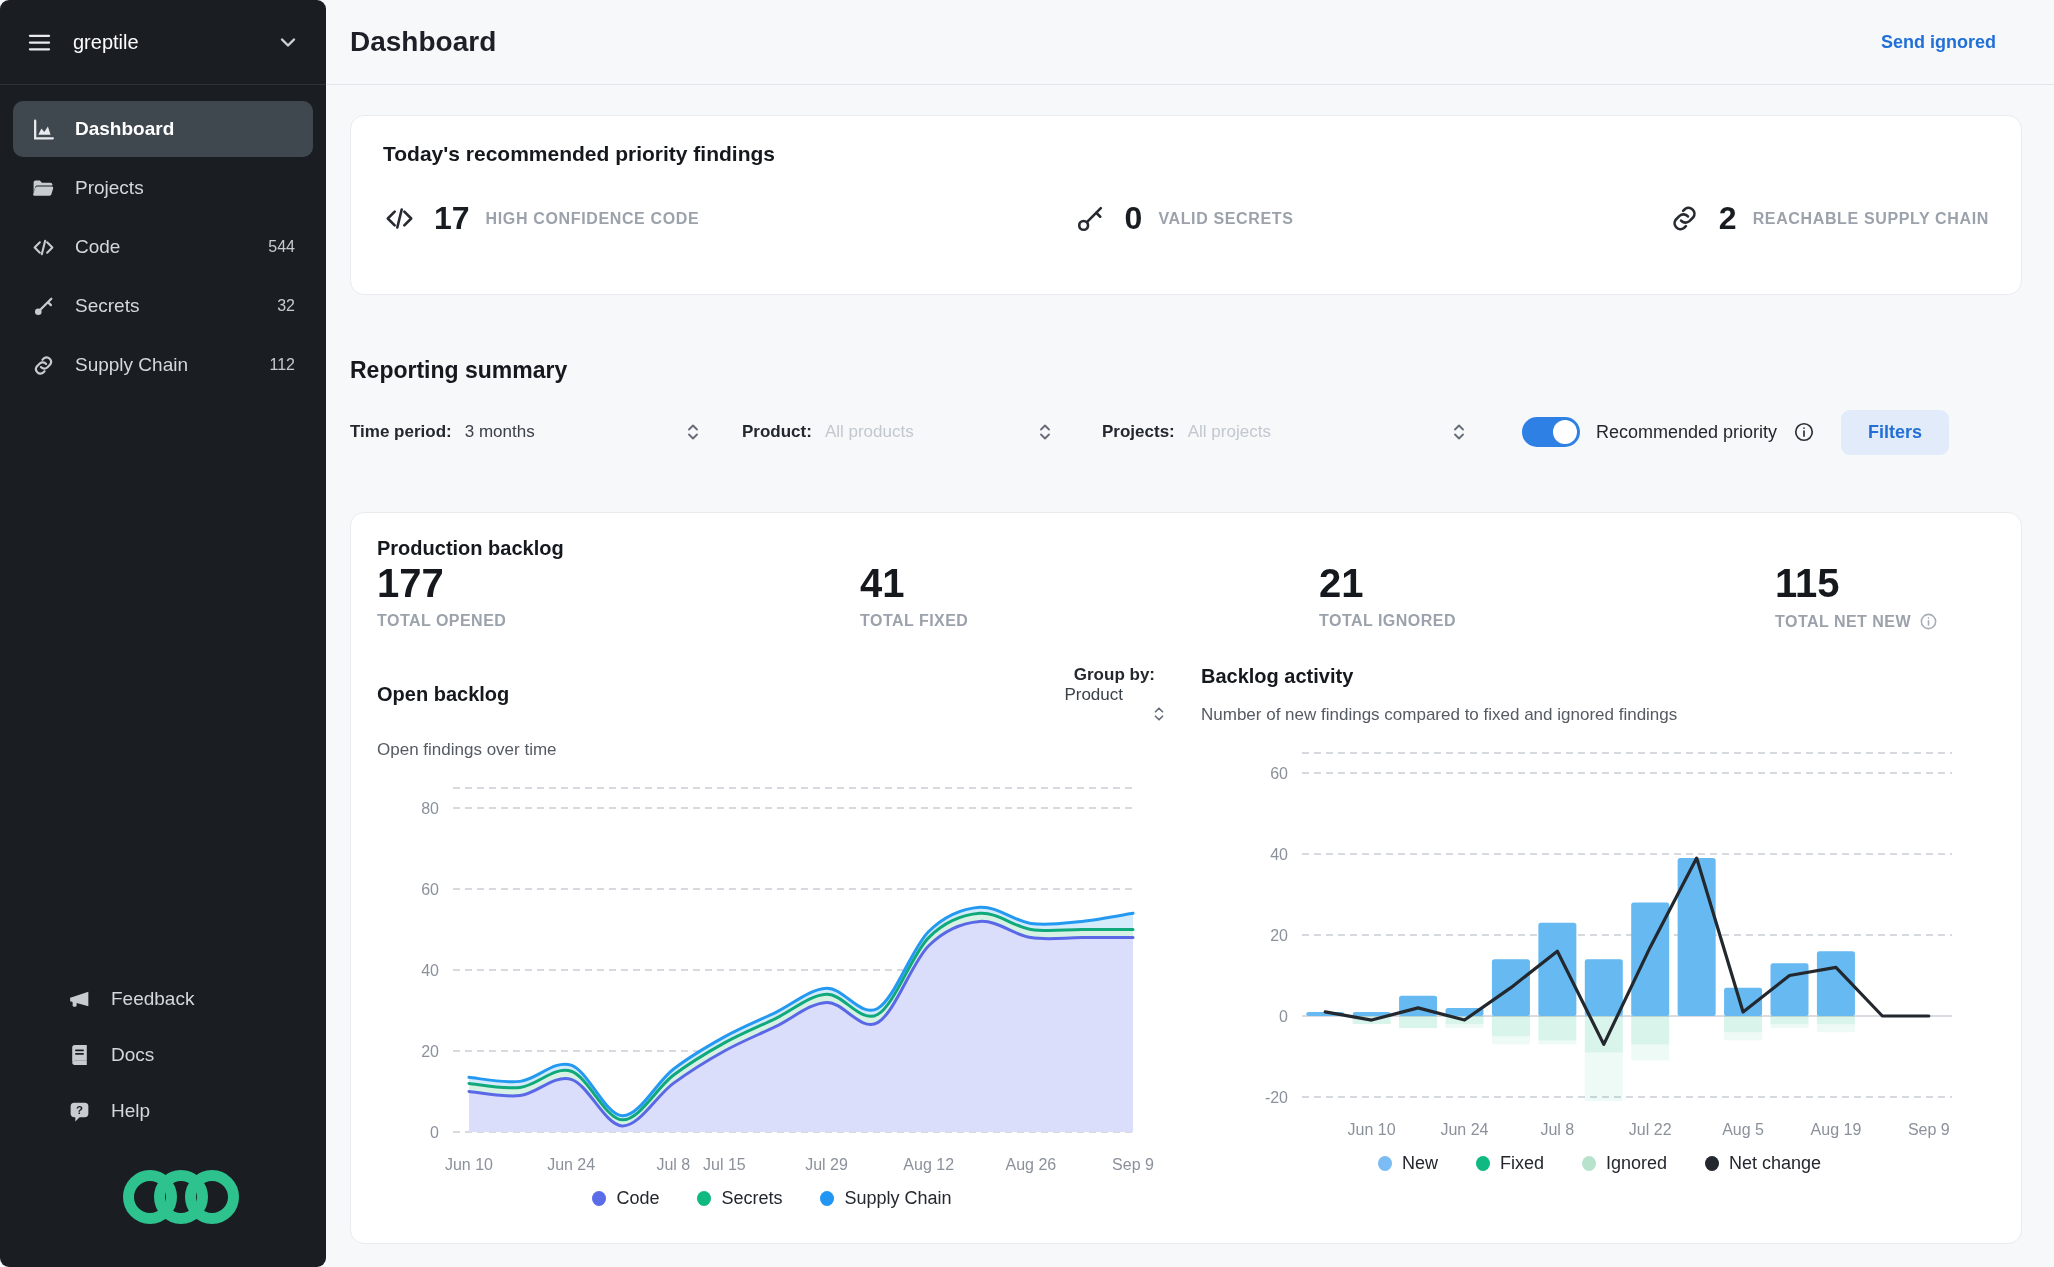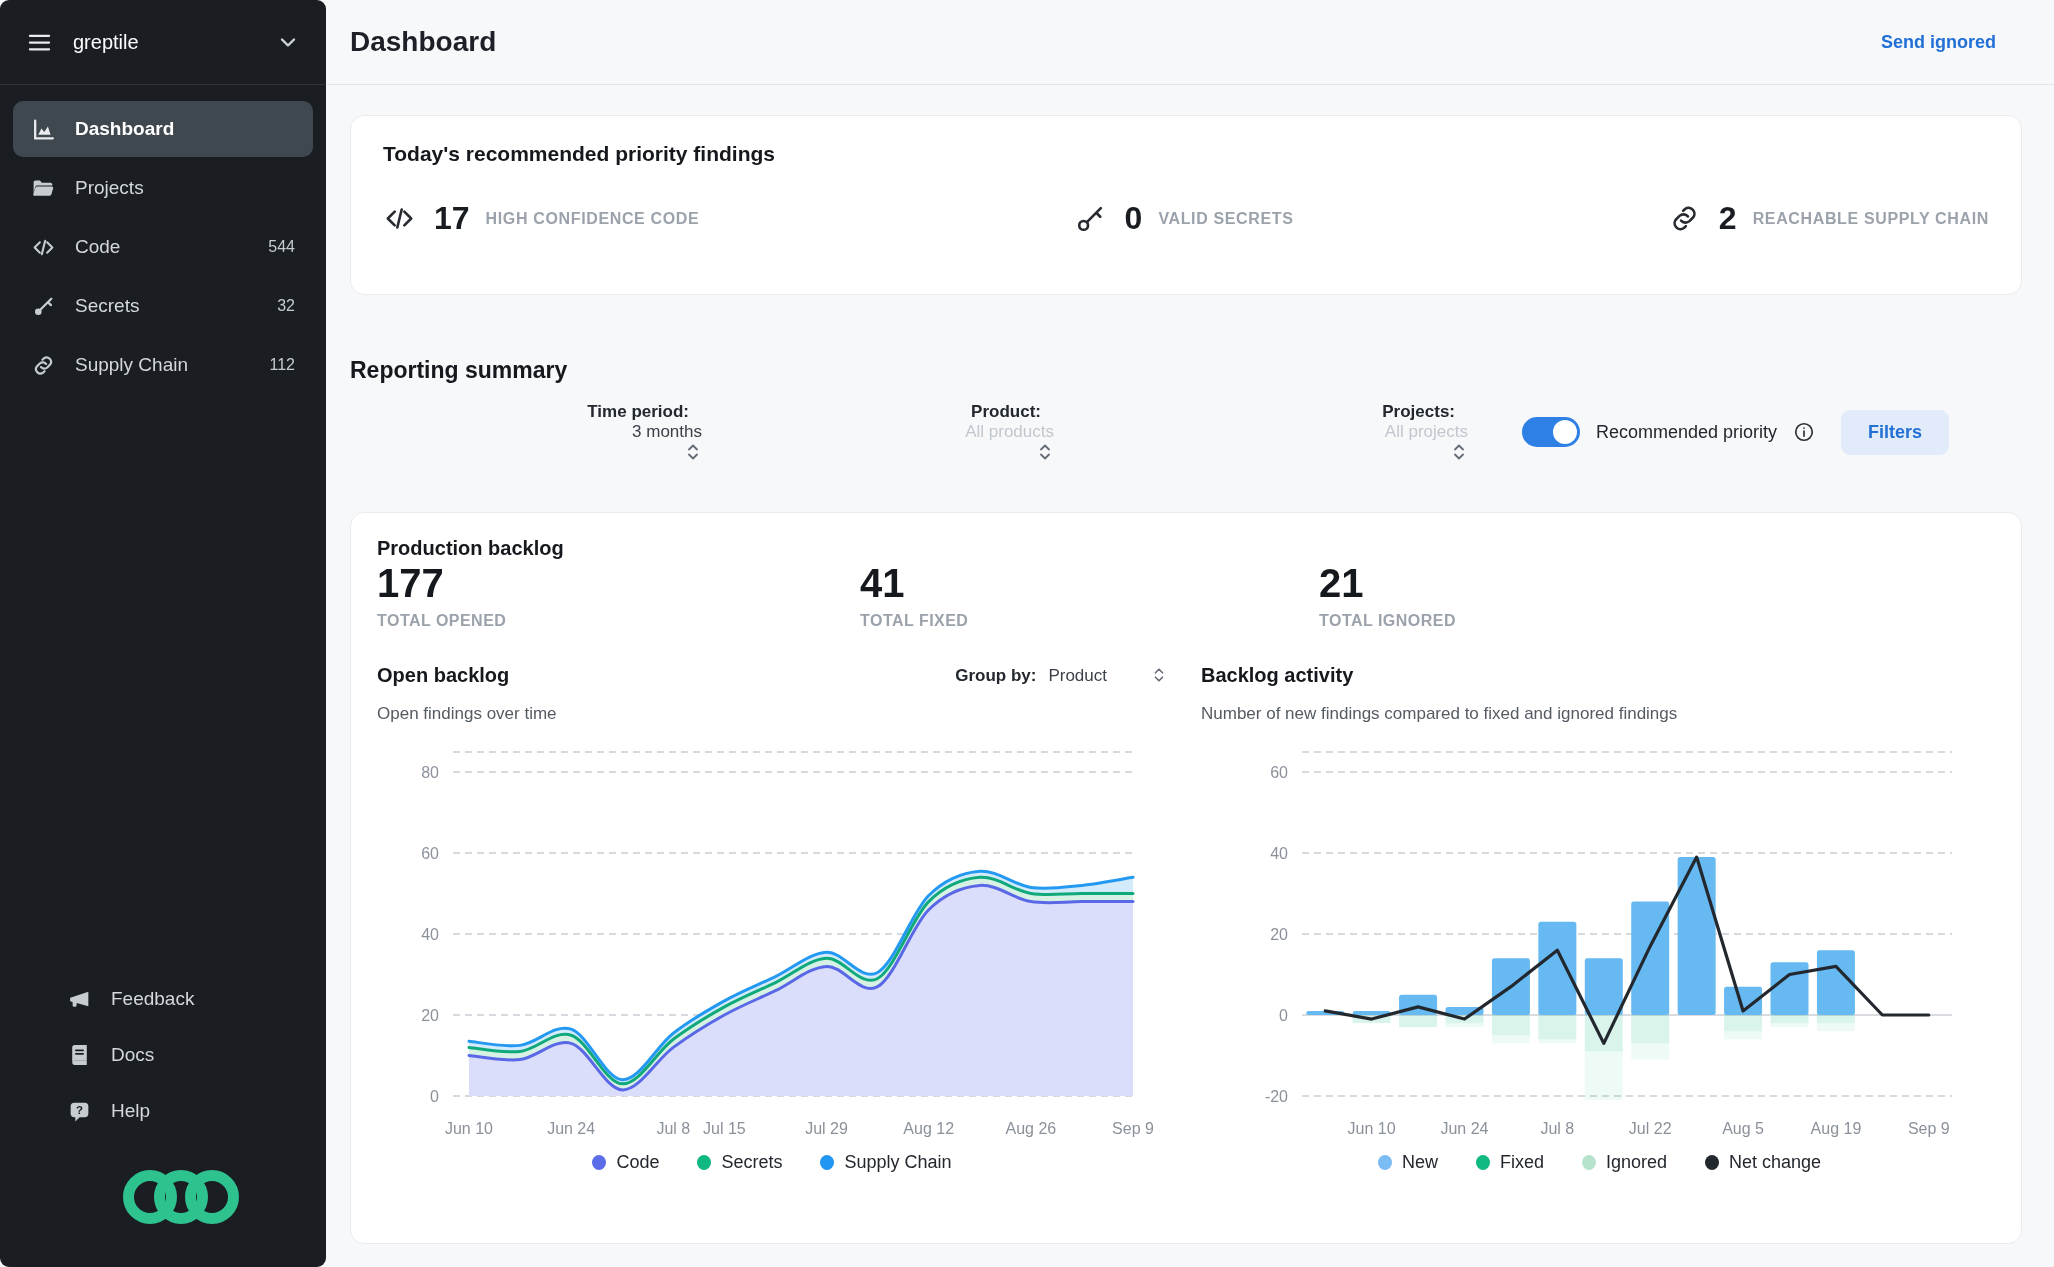--- a/index.html
+++ b/index.html
@@ -34,21 +34,21 @@
   .card-title { font-size:21px; font-weight:bold; color:#15181c; }
   .priority-stats { display:flex; justify-content:space-between; margin-top:34px; align-items:flex-start; }
   .pstat { display:flex; align-items:center; }
   .pstat svg { flex:none; }
   .pstat-value { font-size:32px; font-weight:bold; color:#191c20; margin-left:18px; }
   .pstat-label { font-size:16px; font-weight:bold; color:#9ba2ab; letter-spacing:0.04em; margin-left:16px; }
 
   
   .section-heading { font-size:23px; font-weight:bold; color:#15181c; margin-top:62px; }
   .filter-row { display:flex; align-items:center; margin-top:24px; height:48px; }
-  .filter-group { display:flex; align-items:flex-end; cursor:pointer;flex-direction:column; }
+  .filter-group { display:flex; align-items:flex-start; cursor:pointer; }
   .fg-1 { width:352px; margin-right:40px; }
   .fg-2 { width:312px; margin-right:48px; }
   .fg-3 { width:366px; margin-right:54px; }
   .fg-label { font-size:17px; font-weight:bold; color:#23272e; margin-right:13px; }
   .fg-value { font-size:17px; color:#3b4149; }
   .filter-group.muted .fg-value { color:#c2c8cf; }
   .fg-chev { margin-left:auto; display:flex; }
   .toggle-wrap { display:flex; align-items:center; gap:16px; }
   .toggle { width:58px; height:30px; border-radius:15px; background:#2f80e4; position:relative; flex:none; cursor:pointer; }
   .toggle .knob { position:absolute; top:3px; right:3px; width:24px; height:24px; border-radius:50%; background:#ffffff; }
@@ -58,21 +58,21 @@
   
   .backlog-card { margin-top:56px; height:732px; padding:24px 26px; overflow:hidden; }
   .backlog-stats { display:grid; grid-template-columns:483px 459px 456px 1fr; }
   .bstat-value { font-size:40px; font-weight:bold; color:#15181c; line-height:1.15; }
   .bstat-label { margin-top:6px; font-size:16px; font-weight:bold; color:#9ba2ab; letter-spacing:0.03em; display:flex; align-items:center; gap:8px; }
   .charts-row { display:flex; gap:34px; margin-top:34px; }
   .chart-col-left { width:790px; flex:none; }
   .chart-col-right { width:797px; flex:none; }
   .chart-header { display:flex; align-items:center; justify-content:space-between; }
   .chart-title { font-size:20px; font-weight:bold; color:#15181c; }
-  .group-by { display:flex; align-items:flex-start; cursor:pointer; }
+  .group-by { display:flex; align-items:flex-end; cursor:pointer;flex-direction:column; }
   .gb-label { font-size:17px; font-weight:bold; color:#23272e; margin-right:12px; }
   .gb-value { font-size:17px; color:#3b4149; margin-right:44px; }
   .chart-subtitle { margin-top:17px; font-size:17px; color:#555b63; }
   .chart-svg { display:block; margin-top:12px; }
   svg text.tick { font-family:"Liberation Sans",sans-serif; font-size:16px; fill:#8b919b; }
   .chart-legend { display:flex; justify-content:center; align-items:center; gap:38px; margin-top:4px; font-size:18px; color:#23272e; }
   .legend-item { display:flex; align-items:center; gap:10px; }
   .legend-dot { width:14px; height:15px; border-radius:50%; flex:none; }
 </style>
 </head>
@@ -285,20 +285,33 @@
           <div class="bstat-value">177</div>
           <div class="bstat-label">TOTAL OPENED</div>
         </div>
         <div>
           <div class="bstat-value">41</div>
           <div class="bstat-label">TOTAL FIXED</div>
         </div>
         <div>
           <div class="bstat-value">21</div>
           <div class="bstat-label">TOTAL IGNORED</div>
+        </div>
+        <div>
+          <div class="bstat-value">115</div>
+          <div class="bstat-label">
+            <span>TOTAL NET NEW</span>
+            <span style="display:flex">
+              <svg width="19" height="19" viewBox="0 0 24 24" fill="none" stroke="#a6adb5" stroke-width="2" stroke-linecap="round">
+                  <circle cx="12" cy="12" r="9"></circle>
+                  <path d="M12 11v5.5"></path>
+                  <path d="M12 7.6v.2"></path>
+                </svg>
+            </span>
+          </div>
         </div>
       </div>
 
       <div class="charts-row">
 
         <div class="chart-col-left">
           <div class="chart-header">
             <span class="chart-title">Open backlog</span>
             <span class="group-by">
               <span class="gb-label">Group by:</span>

